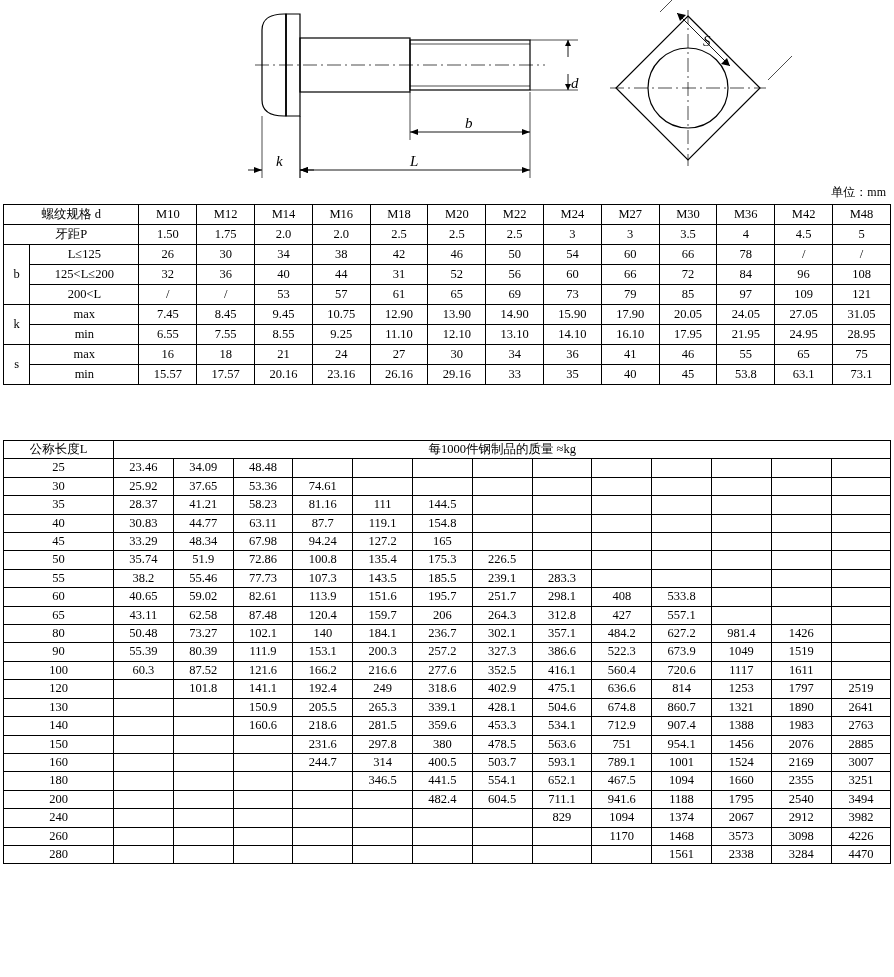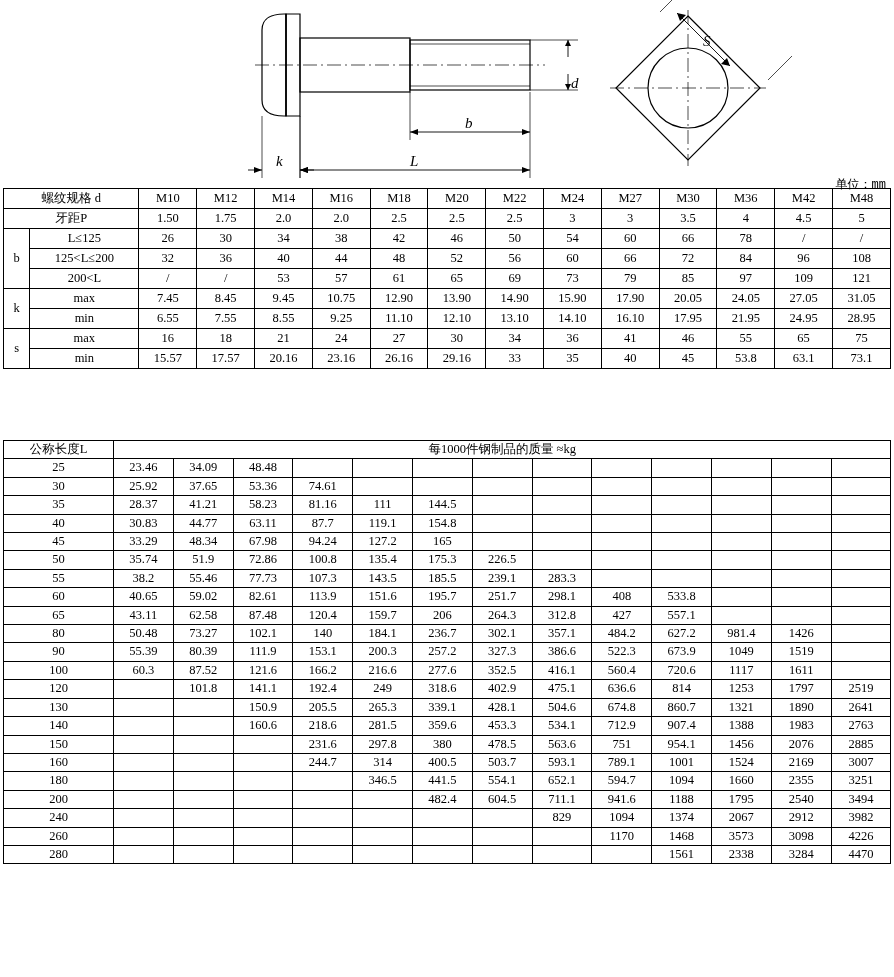--- a/index.html
+++ b/index.html
@@ -12,43 +12,43 @@
     overflow:hidden;
   }
   .diagram{
     position:relative;
     width:894px;
     height:190px;
   }
   .unit-line{
     position:absolute;
     right:8px;
-    top:176px;
+    top:184px;
     font-size:12px;
-    font-family:Liberation Mono, monospace;
+    font-family:Liberation Serif, serif;
   }
   table{
     border-collapse:collapse;
     table-layout:fixed;
   }
   td,th{
     border:1px solid #000;
     text-align:center;
     vertical-align:middle;
     font-size:12.5px;
     font-family:"Liberation Serif", serif;
     padding:0;
     height:19px;
     line-height:19px;
     white-space:nowrap;
   }
   #top-table{
     position:absolute;
     left:3px;
-    top:188px;
+    top:204px;
     width:888px;
   }
   #bottom-table{
     position:absolute;
     left:3px;
     top:440px;
     width:888px;
   }
   #bottom-table td{
     height:17.4px;
@@ -187,21 +187,21 @@
         <td>78</td>
         <td>/</td>
         <td>/</td>
       </tr>
       <tr>
         <td>125&lt;L≤200</td>
         <td>32</td>
         <td>36</td>
         <td>40</td>
         <td>44</td>
-        <td>48</td>
+        <td>31</td>
         <td>52</td>
         <td>56</td>
         <td>60</td>
         <td>66</td>
         <td>72</td>
         <td>84</td>
         <td>96</td>
         <td>108</td>
       </tr>
       <tr>
@@ -574,21 +574,21 @@
       <tr>
         <td>180</td>
         <td></td>
         <td></td>
         <td></td>
         <td></td>
         <td>346.5</td>
         <td>441.5</td>
         <td>554.1</td>
         <td>652.1</td>
-        <td>594.7</td>
+        <td>467.5</td>
         <td>1094</td>
         <td>1660</td>
         <td>2355</td>
         <td>3251</td>
       </tr>
       <tr>
         <td>200</td>
         <td></td>
         <td></td>
         <td></td>

